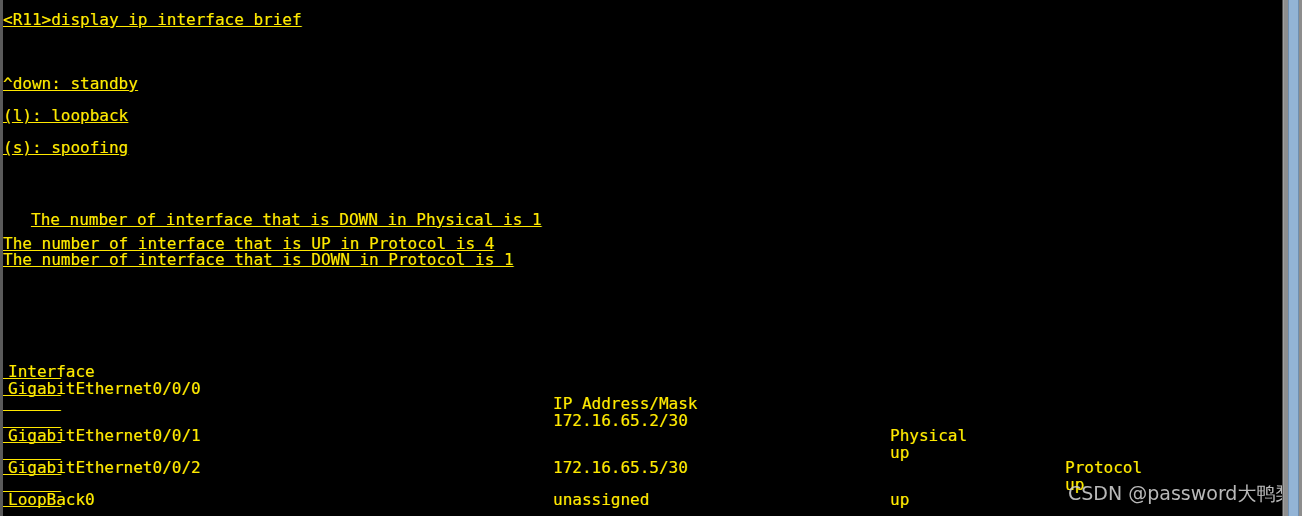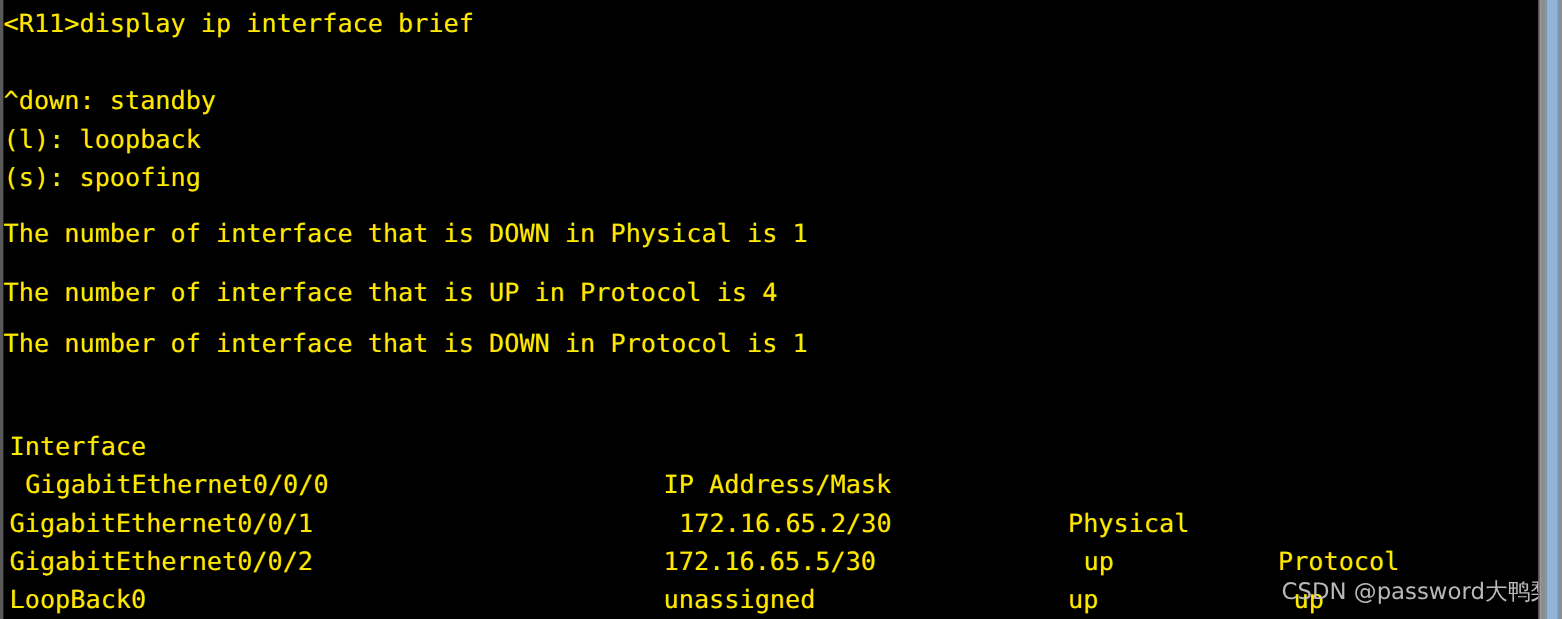--- a/index.html
+++ b/index.html
@@ -37,24 +37,25 @@
     height: 516px;
     overflow: hidden;
     background: #000000;
   }
   .line {
     position: absolute;
     left: 0;
     height: 32px;
     line-height: 32px;
     white-space: pre;
-    font-size: 21px;
+    font-size: 16px;
     letter-spacing: 0px;
     color: #ffe800;
     text-shadow: 0.5px 0 0 rgba(120,190,0,0.55), -0.5px 0 0 rgba(200,60,0,0.35);
+    text-decoration: underline;
   }
   .line.clipped-top {
     overflow: hidden;
   }
   
   .cell {
     position: absolute;
     white-space: pre;
   }
   .c-if   { left: 5px;  }
@@ -117,32 +118,32 @@
   <div id="console">
 
     <div class="line clipped-top" style="top:-26px;"></div>
 
     <div class="line" style="top:4px;">&lt;R11&gt;display ip interface brief</div>
 
     <div class="line" style="top:68px;">^down: standby</div>
     <div class="line" style="top:132px;">(s): spoofing</div>
     <div class="line" style="top:100px;">(l): loopback</div>
 
-    <div class="line" style="top:179px;">The number of interface that is DOWN in Physical is 1</div>
+    <div class="line" style="top:204px;margin-left:28px;">The number of interface that is DOWN in Physical is 1</div>
     <div class="line" style="top:228px;">The number of interface that is UP in Protocol is 4</div>
-    <div class="line" style="top:270px;">The number of interface that is DOWN in Protocol is 1</div>
+    <div class="line" style="top:244px;">The number of interface that is DOWN in Protocol is 1</div>
 
     <div class="line" style="top:324px;">
       <span class="cell c-if">Interface</span>
       <span class="cell c-ip">IP Address/Mask</span>
       <span class="cell c-phy">Physical</span>
       <span class="cell c-pro">Protocol</span>
     </div>
 
-    <div class="line" style="top:356px;margin-left:13px;">
+    <div class="line" style="top:341px;">
       <span class="cell c-if">GigabitEthernet0/0/0</span>
       <span class="cell c-ip">172.16.65.2/30</span>
       <span class="cell c-phy">up</span>
       <span class="cell c-pro">up</span>
     </div>
 
     <div class="line" style="top:388px;text-align:right;">
       <span class="cell c-if">GigabitEthernet0/0/1</span>
       <span class="cell c-ip">172.16.65.5/30</span>
       <span class="cell c-phy">up</span>

